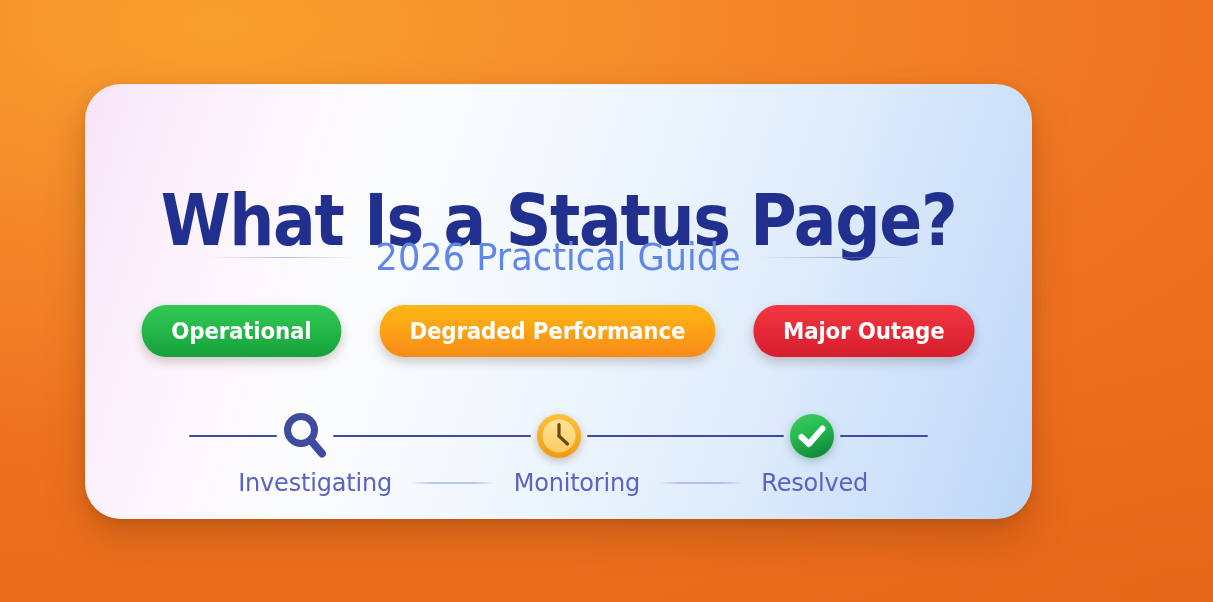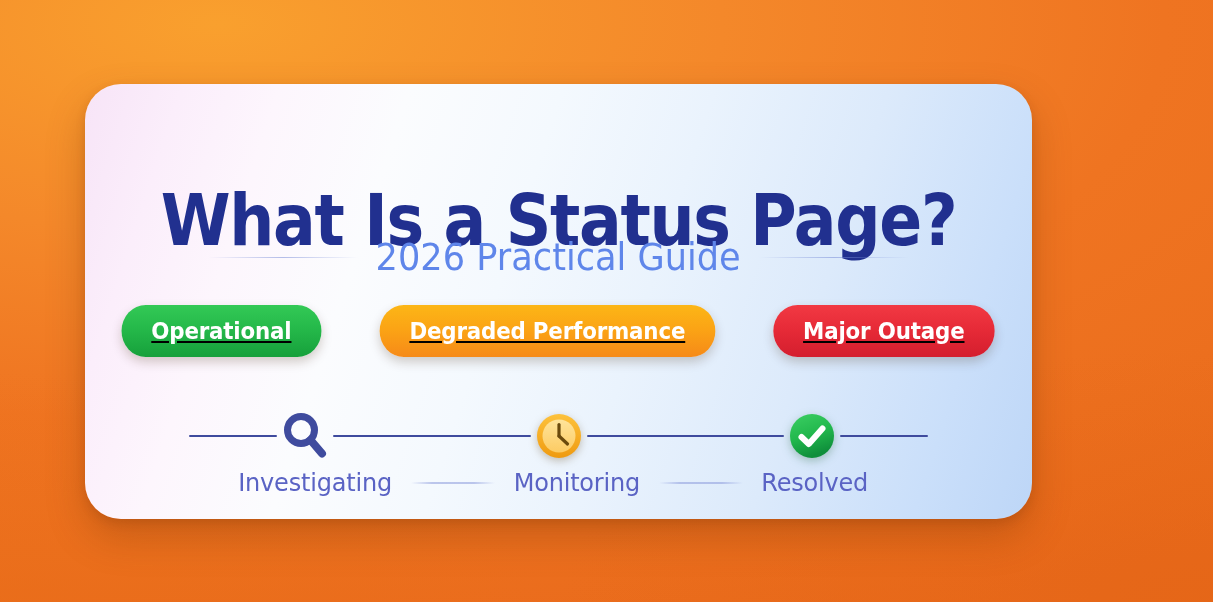--- a/index.html
+++ b/index.html
@@ -104,22 +104,21 @@
 
   
   .pill-row {
     position: absolute;
     left: 0;
     right: 0;
     top: 221px;
     display: flex;
     align-items: center;
     justify-content: center;
-    gap: 38px;
-    text-decoration: underline;
+    gap: 18px;
   }
   .pill {
     height: 52px;
     border-radius: 26px;
     display: flex;
     align-items: center;
     justify-content: center;
     padding: 0 32px;
     color: #ffffff;
     font-family: "DejaVu Sans", sans-serif;

